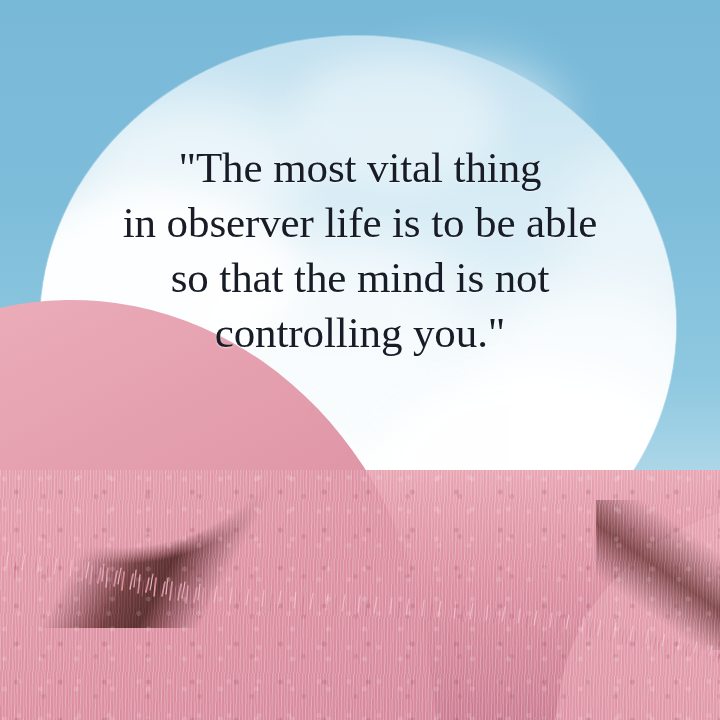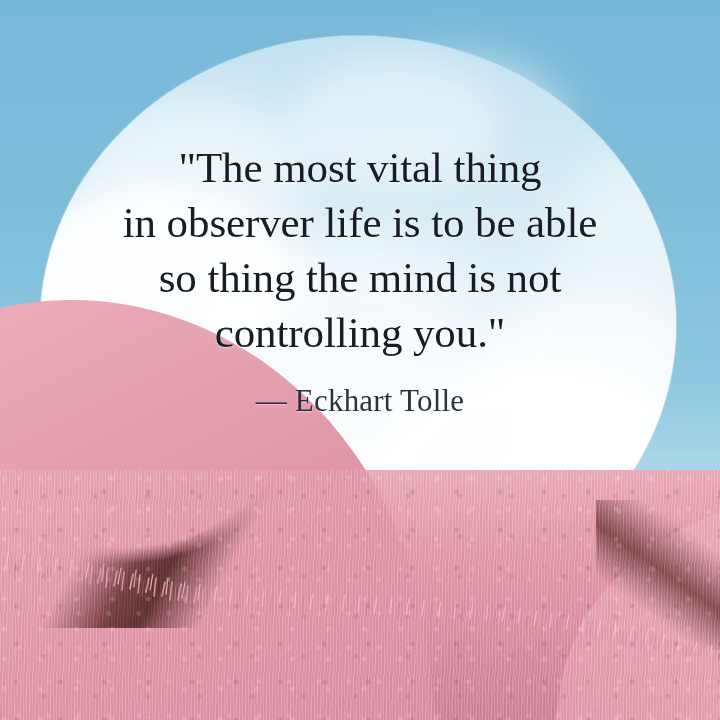--- a/index.html
+++ b/index.html
@@ -201,19 +201,18 @@
     </svg>
   </div>
 
   <div class="grass-speckle"></div>
   <div class="grass-noise"></div>
 
   <div class="quote-wrap">
     <p class="quote">
       <span class="ln">"The most vital thing</span>
       <span class="ln">in observer life is to be able</span>
-      <span class="ln">so thing the mind is not</span>
+      <span class="ln">so that the mind is not</span>
       <span class="ln">controlling you."</span>
     </p>
-    <p class="attrib">— Eckhart Tolle</p>
   </div>
 
 </div>
 
 </body></html>

